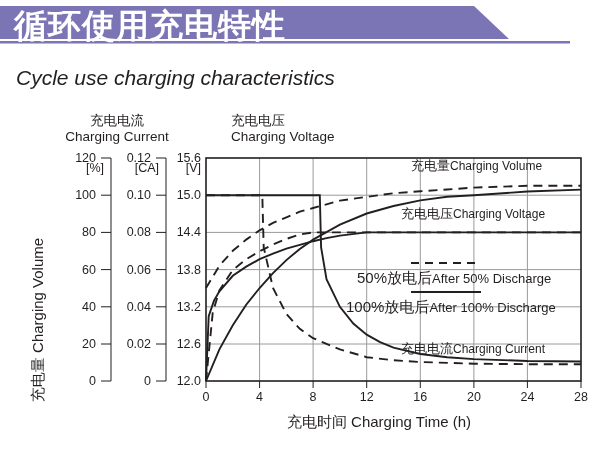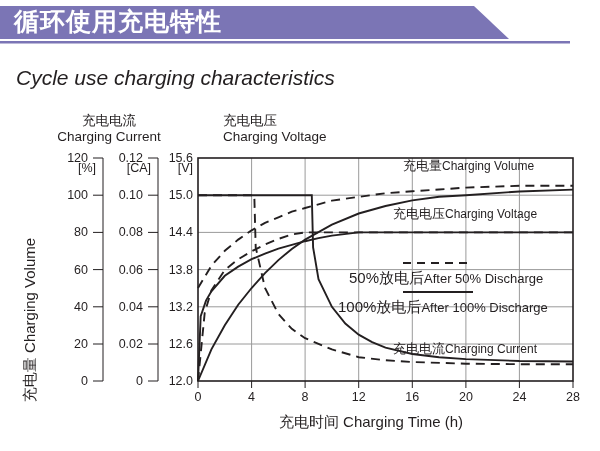--- a/index.html
+++ b/index.html
@@ -21,21 +21,21 @@
     position: absolute;
     left: 0;
     top: 6px;
     width: 600px;
     height: 40px;
   }
   #header-title {
     position: absolute;
     left: 14px;
     top: 9px;
-    font-size: 25px;
+    font-size: 33px;
     font-weight: bold;
     color: #ffffff;
     letter-spacing: 1px;
     white-space: nowrap;
     line-height: 1;
   }
 
   
   #subtitle {
     position: absolute;
@@ -43,21 +43,21 @@
     top: 66px;
     font-size: 21px;
     color: #231f20;
     white-space: nowrap;
     font-style: italic;
   }
 
   
   #chart-area {
     position: absolute;
-    left: 8px;
+    left: 16px;
     top: 100px;
     width: 552px;
     height: 351px;
   }
   svg { display: block; }
 
   text { font-family: "Liberation Sans", sans-serif; fill: #231f20; }
   .tick-label { font-size: 12.5px; }
   .unit-label { font-size: 12.5px; }
   .axis-head-cn { font-size: 13.5px; }

